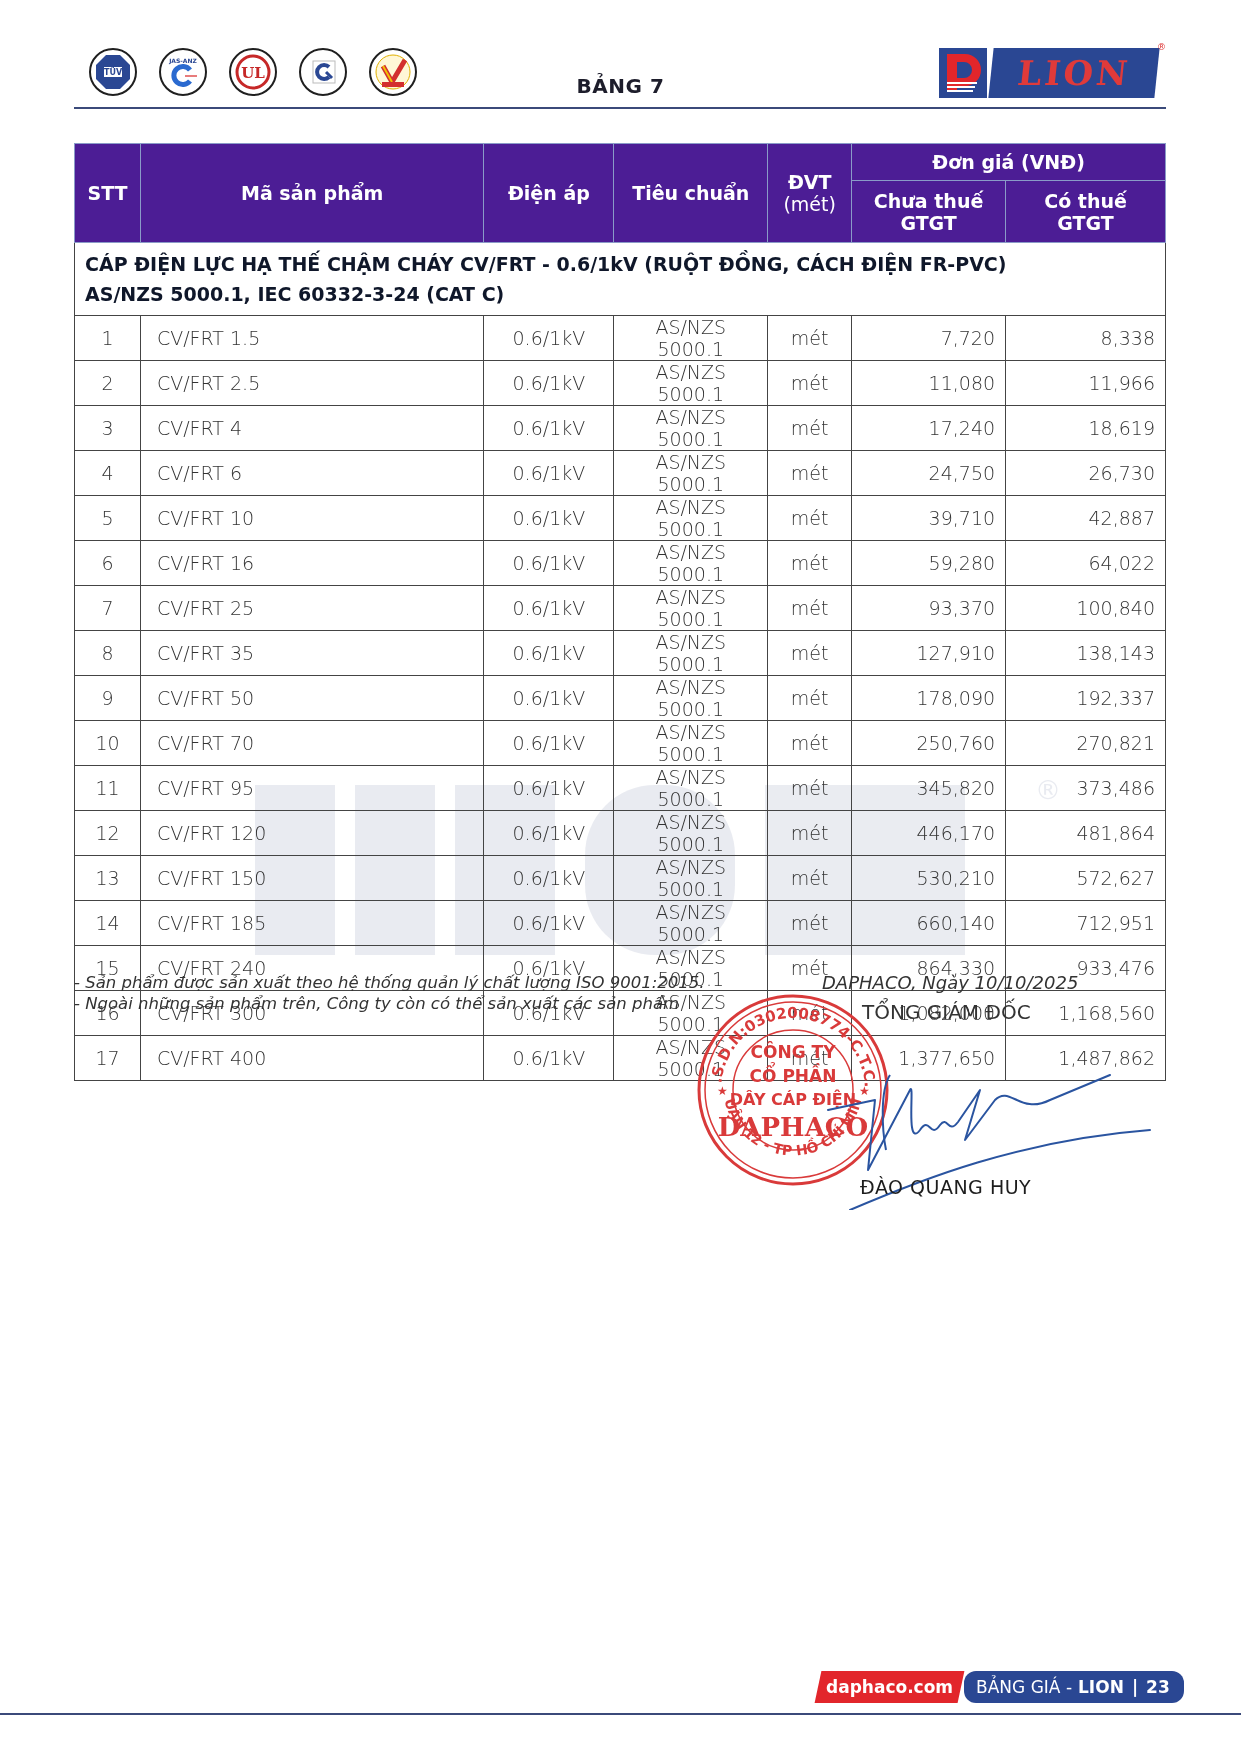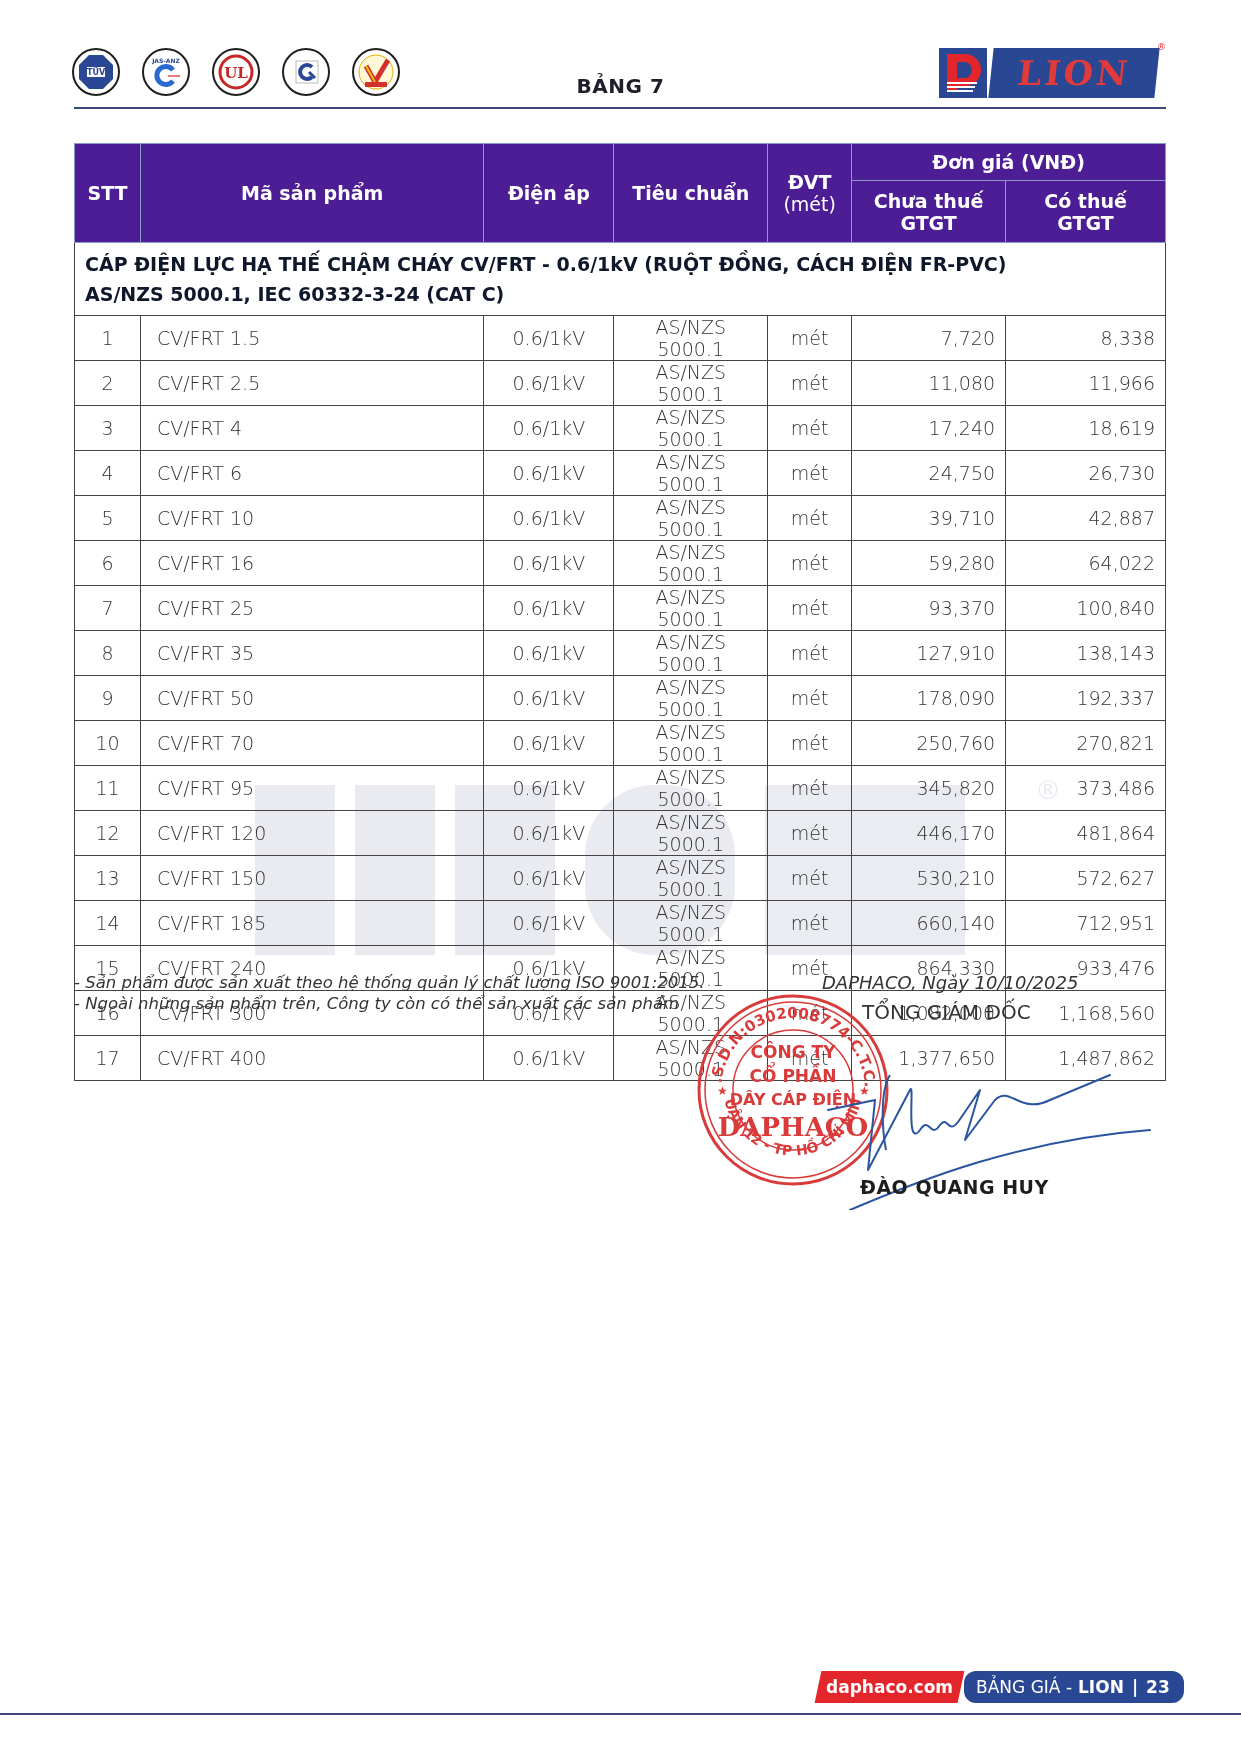--- a/index.html
+++ b/index.html
@@ -1,19 +1,19 @@
 <!DOCTYPE html>
 <html><head>
 <meta charset="utf-8">
 <style>
   html, body { margin: 0; padding: 0; background: #ffffff; }
   body { width: 1241px; height: 1754px; position: relative; overflow: hidden; font-family: "DejaVu Sans", sans-serif; color: #222; }
 
   
-  .cert-row { position: absolute; left: 72px; top: 48px; display: flex; gap: 22px; }
+  .cert-row { position: absolute; left: 89px; top: 48px; display: flex; gap: 22px; }
   .cert { width: 48px; height: 48px; border-radius: 50%; border: 2px solid #1f1f1f; background: #fff; display: flex; align-items: center; justify-content: center; box-sizing: border-box; }
   .cert svg { display: block; }
   .page-title { position: absolute; left: 0; width: 100%; top: 74px; text-align: center; font-weight: bold; font-size: 20px; color: #1d1d2b; letter-spacing: 0.5px; font-family: "DejaVu Sans", sans-serif; }
   .header-rule { position: absolute; left: 74px; width: 1092px; top: 107px; height: 2px; background: #3b4a7a; }
 
   .brand { position: absolute; left: 939px; top: 48px; width: 218px; height: 50px; display: flex; }
   .brand-d { width: 48px; height: 50px; background: #2a4793; position: relative; }
   .brand-name { flex: 1; margin-left: 4px; background: #2a4793; display: flex; align-items: center; justify-content: center; color: #e03a3a; font-family: "DejaVu Serif", serif; font-weight: bold; font-size: 34px; letter-spacing: 3px; transform: skewX(-6deg); }
   .brand-reg { position: absolute; left: 1157px; top: 42px; font-size: 9px; color: #d33; }
 
@@ -32,21 +32,21 @@
   table.price td.l { text-align: left; padding-left: 16px; }
   table.price td.section { font-weight: bold; font-size: 19px; color: #0f172a; line-height: 30px; padding: 6px 10px 6px 10px; height: auto; }
 
   
   .notes { position: absolute; left: 74px; top: 972px; font-style: italic; font-size: 16.5px; color: #333; line-height: 21px; }
   .notes div { white-space: nowrap; }
 
   
   .sig-date { position: absolute; left: 822px; top: 972px; font-style: italic; font-size: 18px; color: #333; }
   .sig-title { position: absolute; left: 862px; top: 1000px; font-size: 20px; color: #333; }
-  .sig-name { position: absolute; left: 860px; top: 1176px; font-size: 19px; font-weight: bold; color: #1d1d1d; letter-spacing: 0.5px; }
+  .sig-name { position: absolute; left: 860px; top: 1176px; font-size: 19px; font-weight: normal; color: #1d1d1d; letter-spacing: 0.5px; }
   .stamp { position: absolute; left: 695px; top: 992px; width: 196px; height: 196px; }
   .stamp .stamp-text { position: absolute; width: 100%; text-align: center; color: #d93a3a; font-weight: bold; }
   .signature { position: absolute; left: 820px; top: 1030px; width: 340px; height: 180px; }
 
   
   .footer { position: absolute; left: 818px; top: 1671px; height: 32px; display: flex; }
   .footer-site { background: #e2262b; color: #fff; font-weight: bold; font-size: 17px; padding: 0 8px; display: flex; align-items: center; transform: skewX(-12deg); }
   .footer-site span { transform: skewX(12deg); display: inline-block; }
   .footer-label { background: #2a4793; color: #fff; font-size: 17px; padding: 0 14px 0 12px; display: flex; align-items: center; margin-left: 3px; border-radius: 12px; }
   .footer-label b { margin-left: 6px; }

